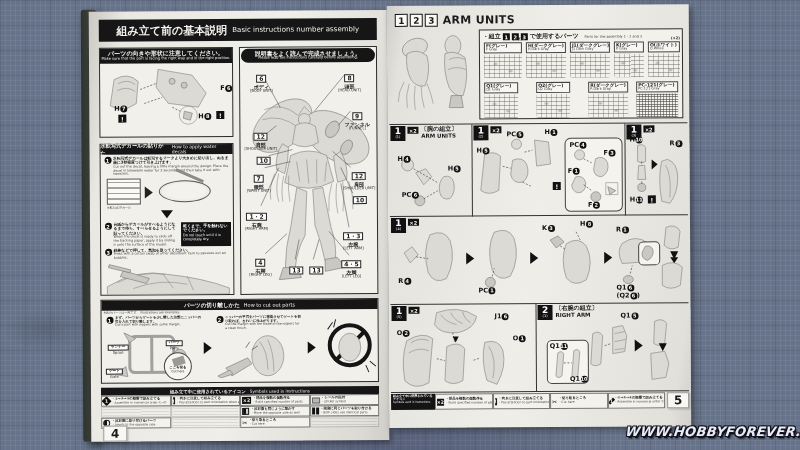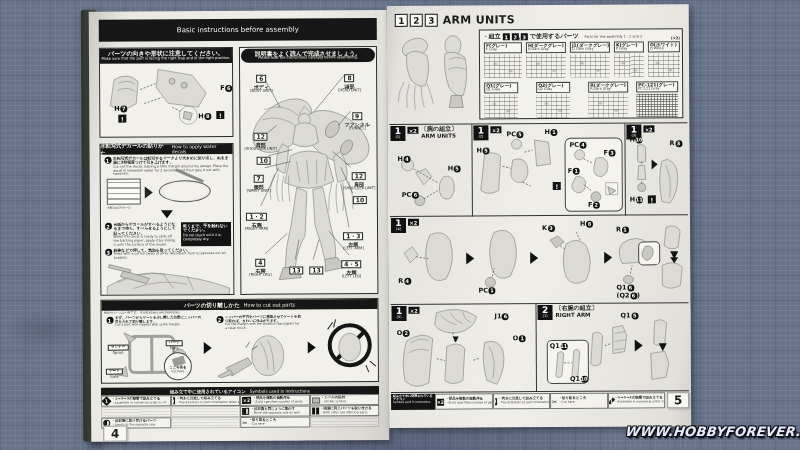--- a/index.html
+++ b/index.html
@@ -111,21 +111,22 @@
 <body>
 
 <div class="stain"></div>
 
 <div class="spread">
   <div class="edge"></div>
 
   <div class="page lp">
 
     <div class="bar" style="position:absolute;left:10px;top:8px;width:278px;height:22px;">
-      <span style="font-size:7px;">Basic instructions before assembly</span>
+      <span class="b" style="font-size:11px;">組み立て前の基本説明</span>
+      <span style="font-size:7px;">Basic instructions number assembly</span>
     </div>
 
     <div class="box" style="left:10px;top:36px;width:134px;height:90px;">
       <div class="bar" style="height:15px;flex-direction:column;gap:0;line-height:1.1;">
         <span class="b" style="font-size:6px;">パーツの向きや形状に注意してください。</span>
         <span style="font-size:3.6px;">Make sure that the part is facing the right way and in the right position.</span>
       </div>
       <svg width="132" height="72" viewBox="0 0 132 72">
         <path class="part" d="M14 16 q14 -8 24 2 l-2 22 q-14 10 -26 2 z"></path>
         <path class="ln" d="M18 20 q10 -5 17 1 M17 27 q10 -5 18 1"></path>

